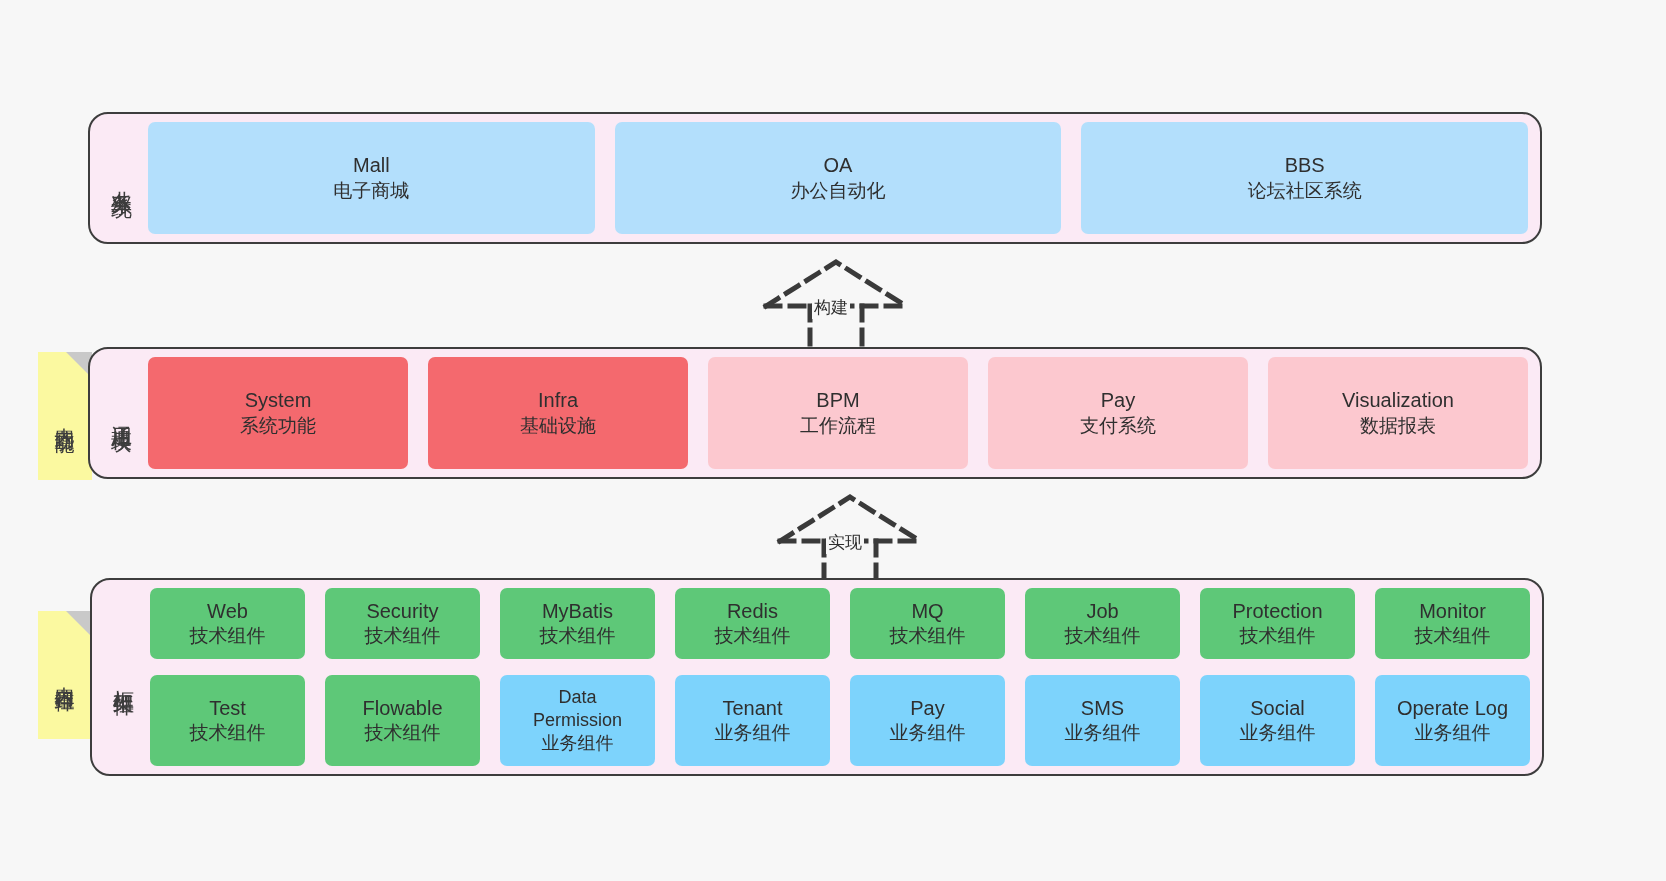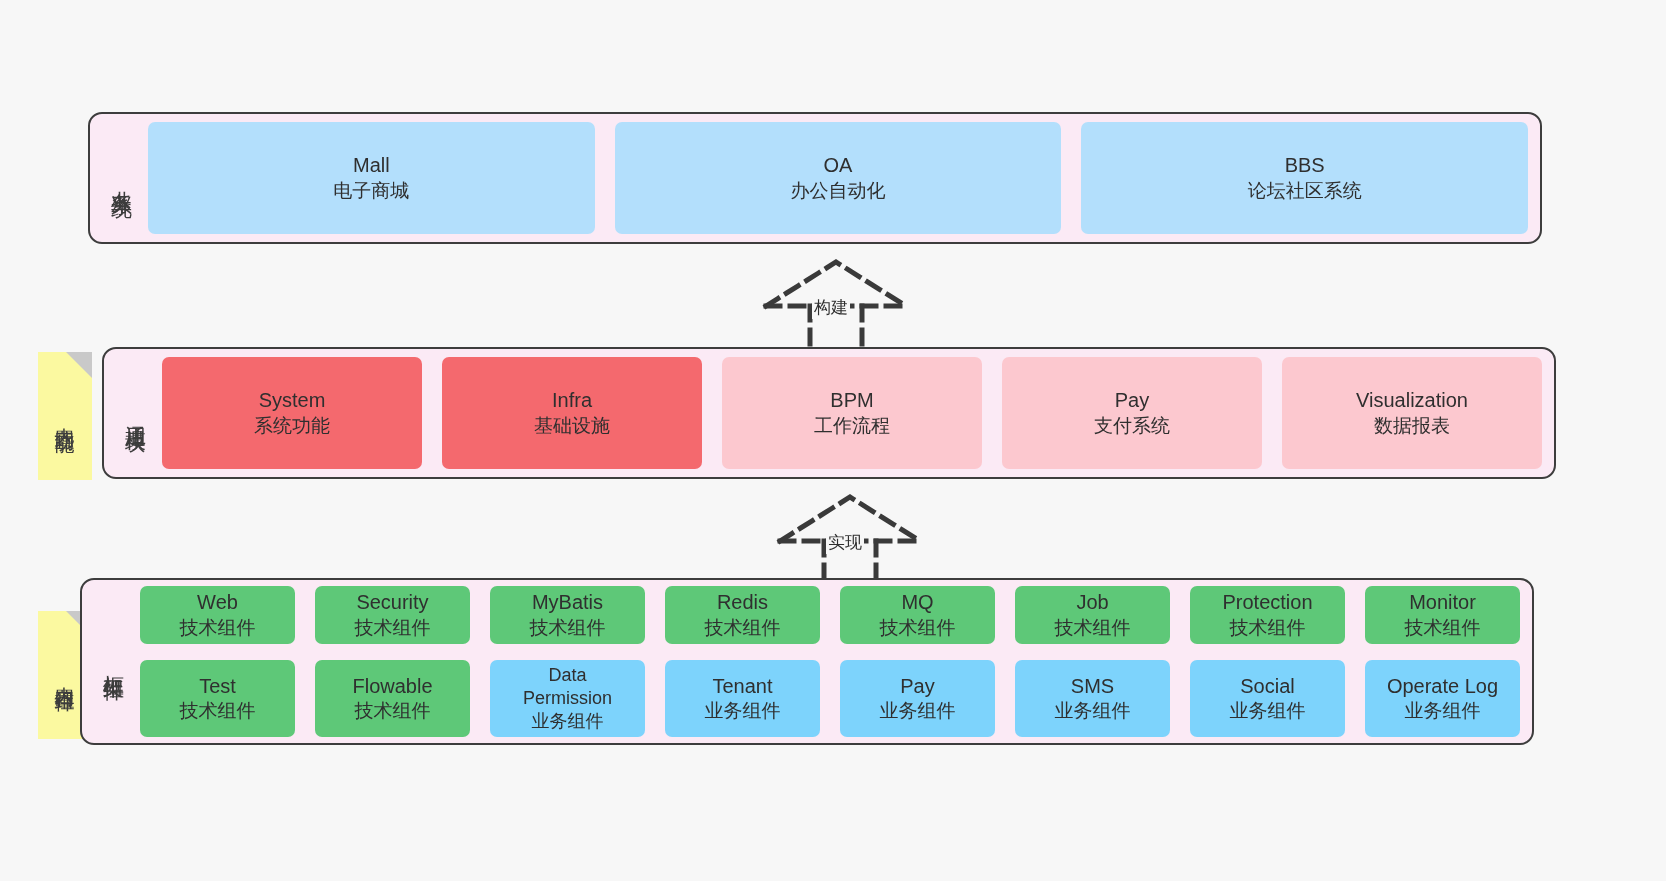--- a/index.html
+++ b/index.html
@@ -9,21 +9,21 @@
     font-family: "Liberation Sans", "DejaVu Sans", sans-serif;
     overflow: hidden;
   }
   .canvas { position: relative; width: 1666px; height: 881px; }
 
   
   .layer {
     position: absolute;
     background: #fbeaf5;
     border: 2px solid #3d3d3d;
-    border-radius: 14px;
+    border-radius: 20px;
     display: flex;
     align-items: stretch;
     padding: 8px;
   }
   .layer-title {
     width: 46px;
     flex: 0 0 46px;
     display: flex;
     align-items: center;
     justify-content: center;
@@ -143,21 +143,21 @@
       <path d="M 106 48 L 106 90" fill="none" stroke="#3a3a3a" stroke-width="5" stroke-dasharray="14,10" stroke-linecap="square"></path>
     </svg>
     <div class="arrow-label" style="left:56px; top:38px;">构建</div>
   </div>
 
   <div class="sticky" style="left:38px; top:352px; width:54px; height:128px;">
     <div class="fold"></div>
     <span>内置功能</span>
   </div>
 
-  <div class="layer" id="layer-1" style="left:88px; top:347px; width:1454px; height:132px;margin-left:14px;">
+  <div class="layer" id="layer-1" style="left:88px; top:347px; width:1454px; height:132px;">
     <div class="layer-title">通用模块</div>
     <div class="layer-body">
       <div class="row">
         <div class="card c-red">
           <span class="t1">System</span>
           <span class="t2">系统功能</span>
         </div>
         <div class="card c-red">
           <span class="t1">Infra</span>
           <span class="t2">基础设施</span>
@@ -186,21 +186,21 @@
       <path d="M 106 48 L 106 90" fill="none" stroke="#3a3a3a" stroke-width="5" stroke-dasharray="14,10" stroke-linecap="square"></path>
     </svg>
     <div class="arrow-label" style="left:56px; top:38px;">实现</div>
   </div>
 
   <div class="sticky" style="left:38px; top:611px; width:54px; height:128px;">
     <div class="fold"></div>
     <span>内置组件</span>
   </div>
 
-  <div class="layer" id="layer-2" style="left:80px; top:578px; width:1454px; height:167px;">
+  <div class="layer" id="layer-2" style="left:90px; top:578px; width:1454px; height:198px;">
     <div class="layer-title">框架组件</div>
     <div class="layer-body">
 
       <div class="row">
         <div class="card c-green">
           <span class="t1">Web</span>
           <span class="t2">技术组件</span>
         </div>
         <div class="card c-green">
           <span class="t1">Security</span>

